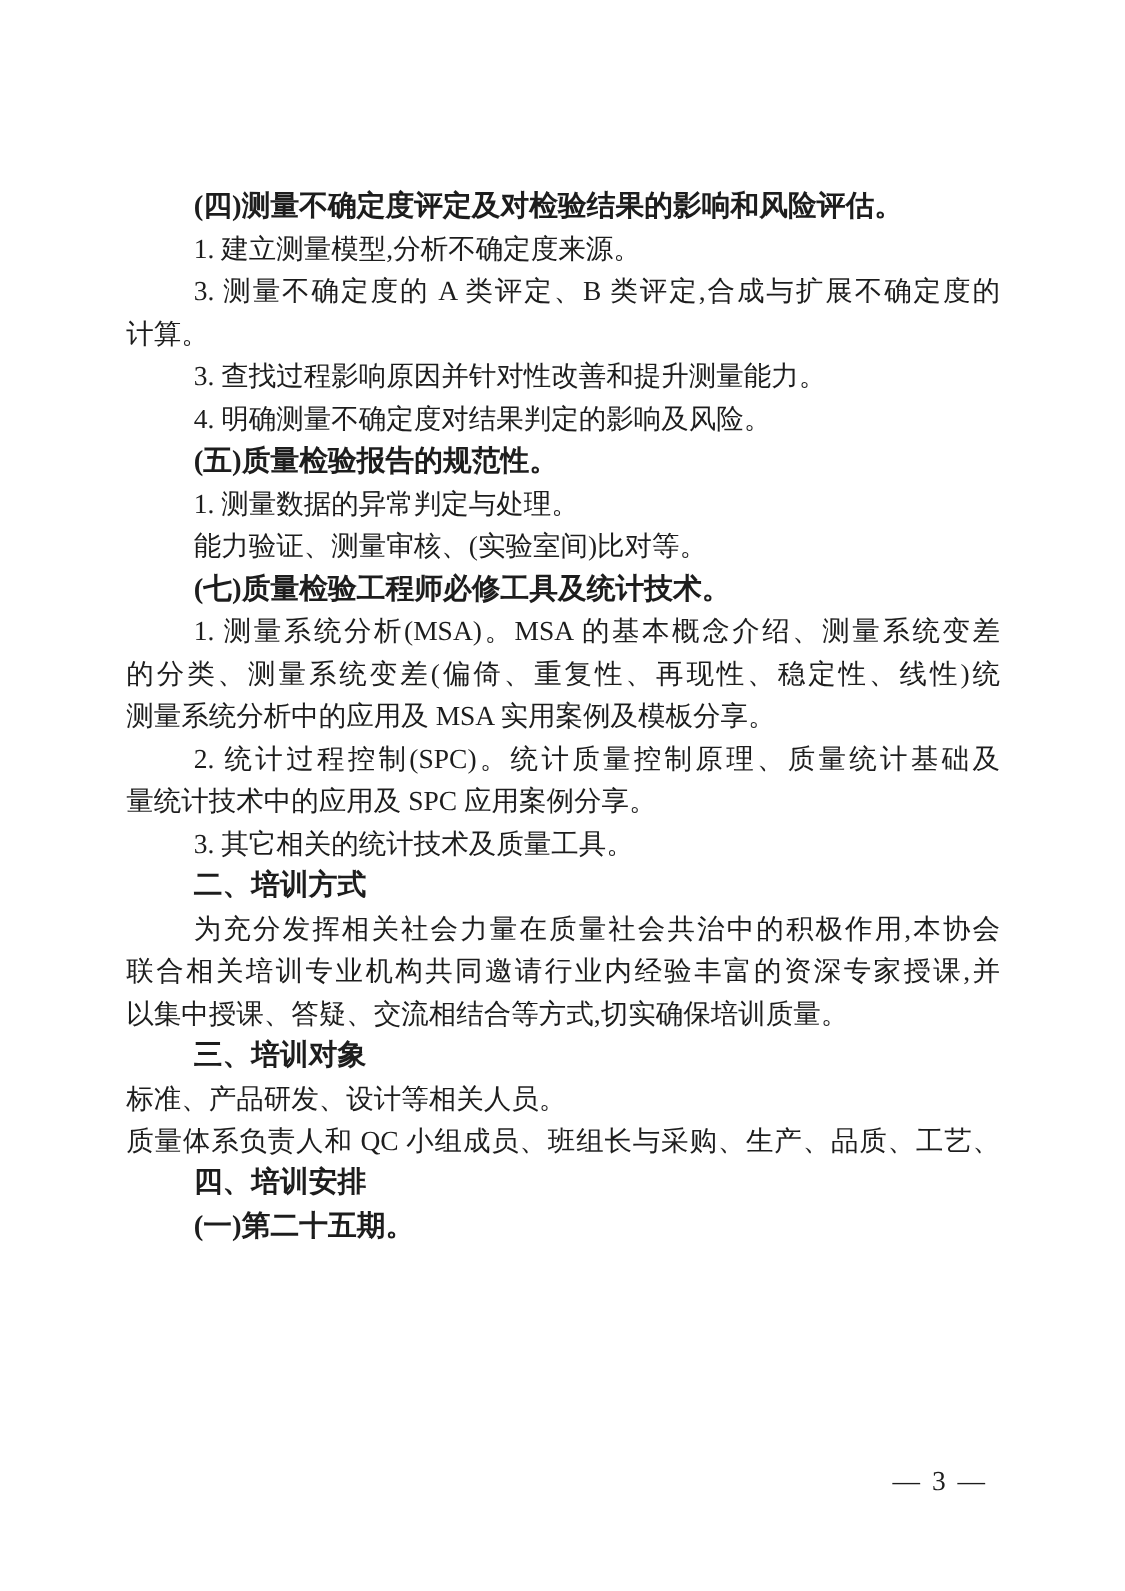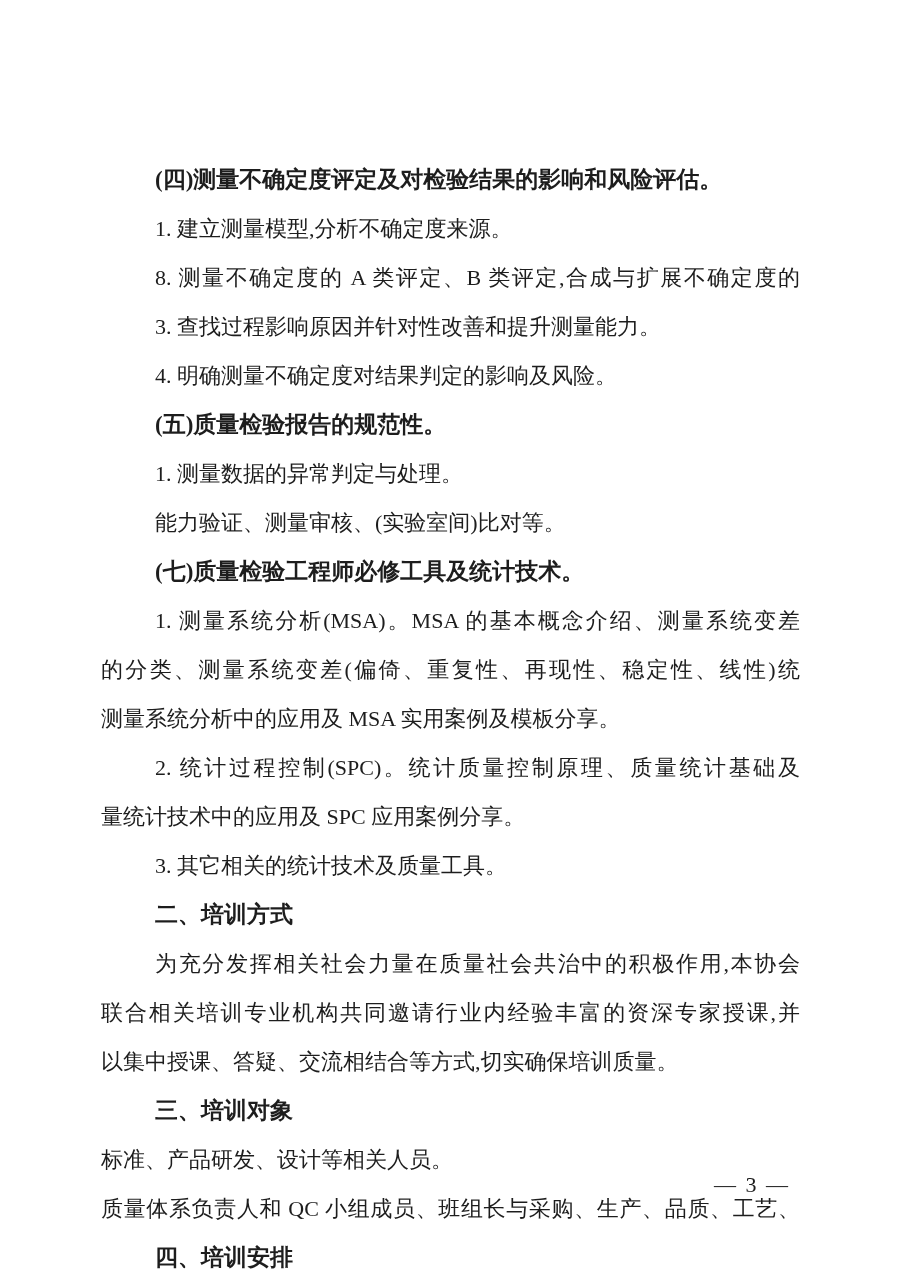--- a/index.html
+++ b/index.html
@@ -22,61 +22,61 @@
     color: #1d1d1d;
   }
   .ln {
     font-size: 22px;
     line-height: 34px;
     height: 34px;
     white-space: nowrap;
     color: #1d1d1d;
     font-family: "Liberation Serif", "DejaVu Serif", serif;
     font-weight: 400;
-    margin-top: 15px;
   }
   
   .ind { padding-left: 54px; }
   
   .fill {
     white-space: normal;
     text-align: justify;
     text-align-last: justify;
   }
   
   .kai {
     font-size: 23px;
     font-weight: 700;
     font-family: "Liberation Serif", "DejaVu Serif", serif;
   }
   
   .hei {
     font-size: 23px;
     font-weight: 600;
-    font-family: Liberation Serif, serif;
+    font-family: Liberation Mono, monospace;
   }
   .page-number {
     position: absolute;
     top: 1168px;
     right: 110px;
     font-size: 22px;
     line-height: 34px;
     color: #1d1d1d;
     letter-spacing: 2px;
     font-family: "Liberation Serif", "DejaVu Serif", serif;
   }
 </style>
 </head>
 <body>
 
 <div class="page">
   <div class="content">
     <div class="ln kai ind">(四)测量不确定度评定及对检验结果的影响和风险评估。</div>
     <div class="ln ind">1. 建立测量模型,分析不确定度来源。</div>
-    <div class="ln ind fill">8. 测量不确定度的 A 类评定、B 类评定,合成与扩展不确定度的</div>
+    <div class="ln ind fill">3. 测量不确定度的 A 类评定、B 类评定,合成与扩展不确定度的</div>
+    <div class="ln">计算。</div>
     <div class="ln ind">3. 查找过程影响原因并针对性改善和提升测量能力。</div>
     <div class="ln ind">4. 明确测量不确定度对结果判定的影响及风险。</div>
     <div class="ln kai ind">(五)质量检验报告的规范性。</div>
     <div class="ln ind">1. 测量数据的异常判定与处理。</div>
     <div class="ln ind">能力验证、测量审核、(实验室间)比对等。</div>
     <div class="ln kai ind">(七)质量检验工程师必修工具及统计技术。</div>
     <div class="ln ind fill">1. 测量系统分析(MSA)。MSA 的基本概念介绍、测量系统变差</div>
     <div class="ln fill">的分类、测量系统变差(偏倚、重复性、再现性、稳定性、线性)统</div>
     <div class="ln">测量系统分析中的应用及 MSA 实用案例及模板分享。</div>
     <div class="ln ind fill">2. 统计过程控制(SPC)。统计质量控制原理、质量统计基础及</div>

